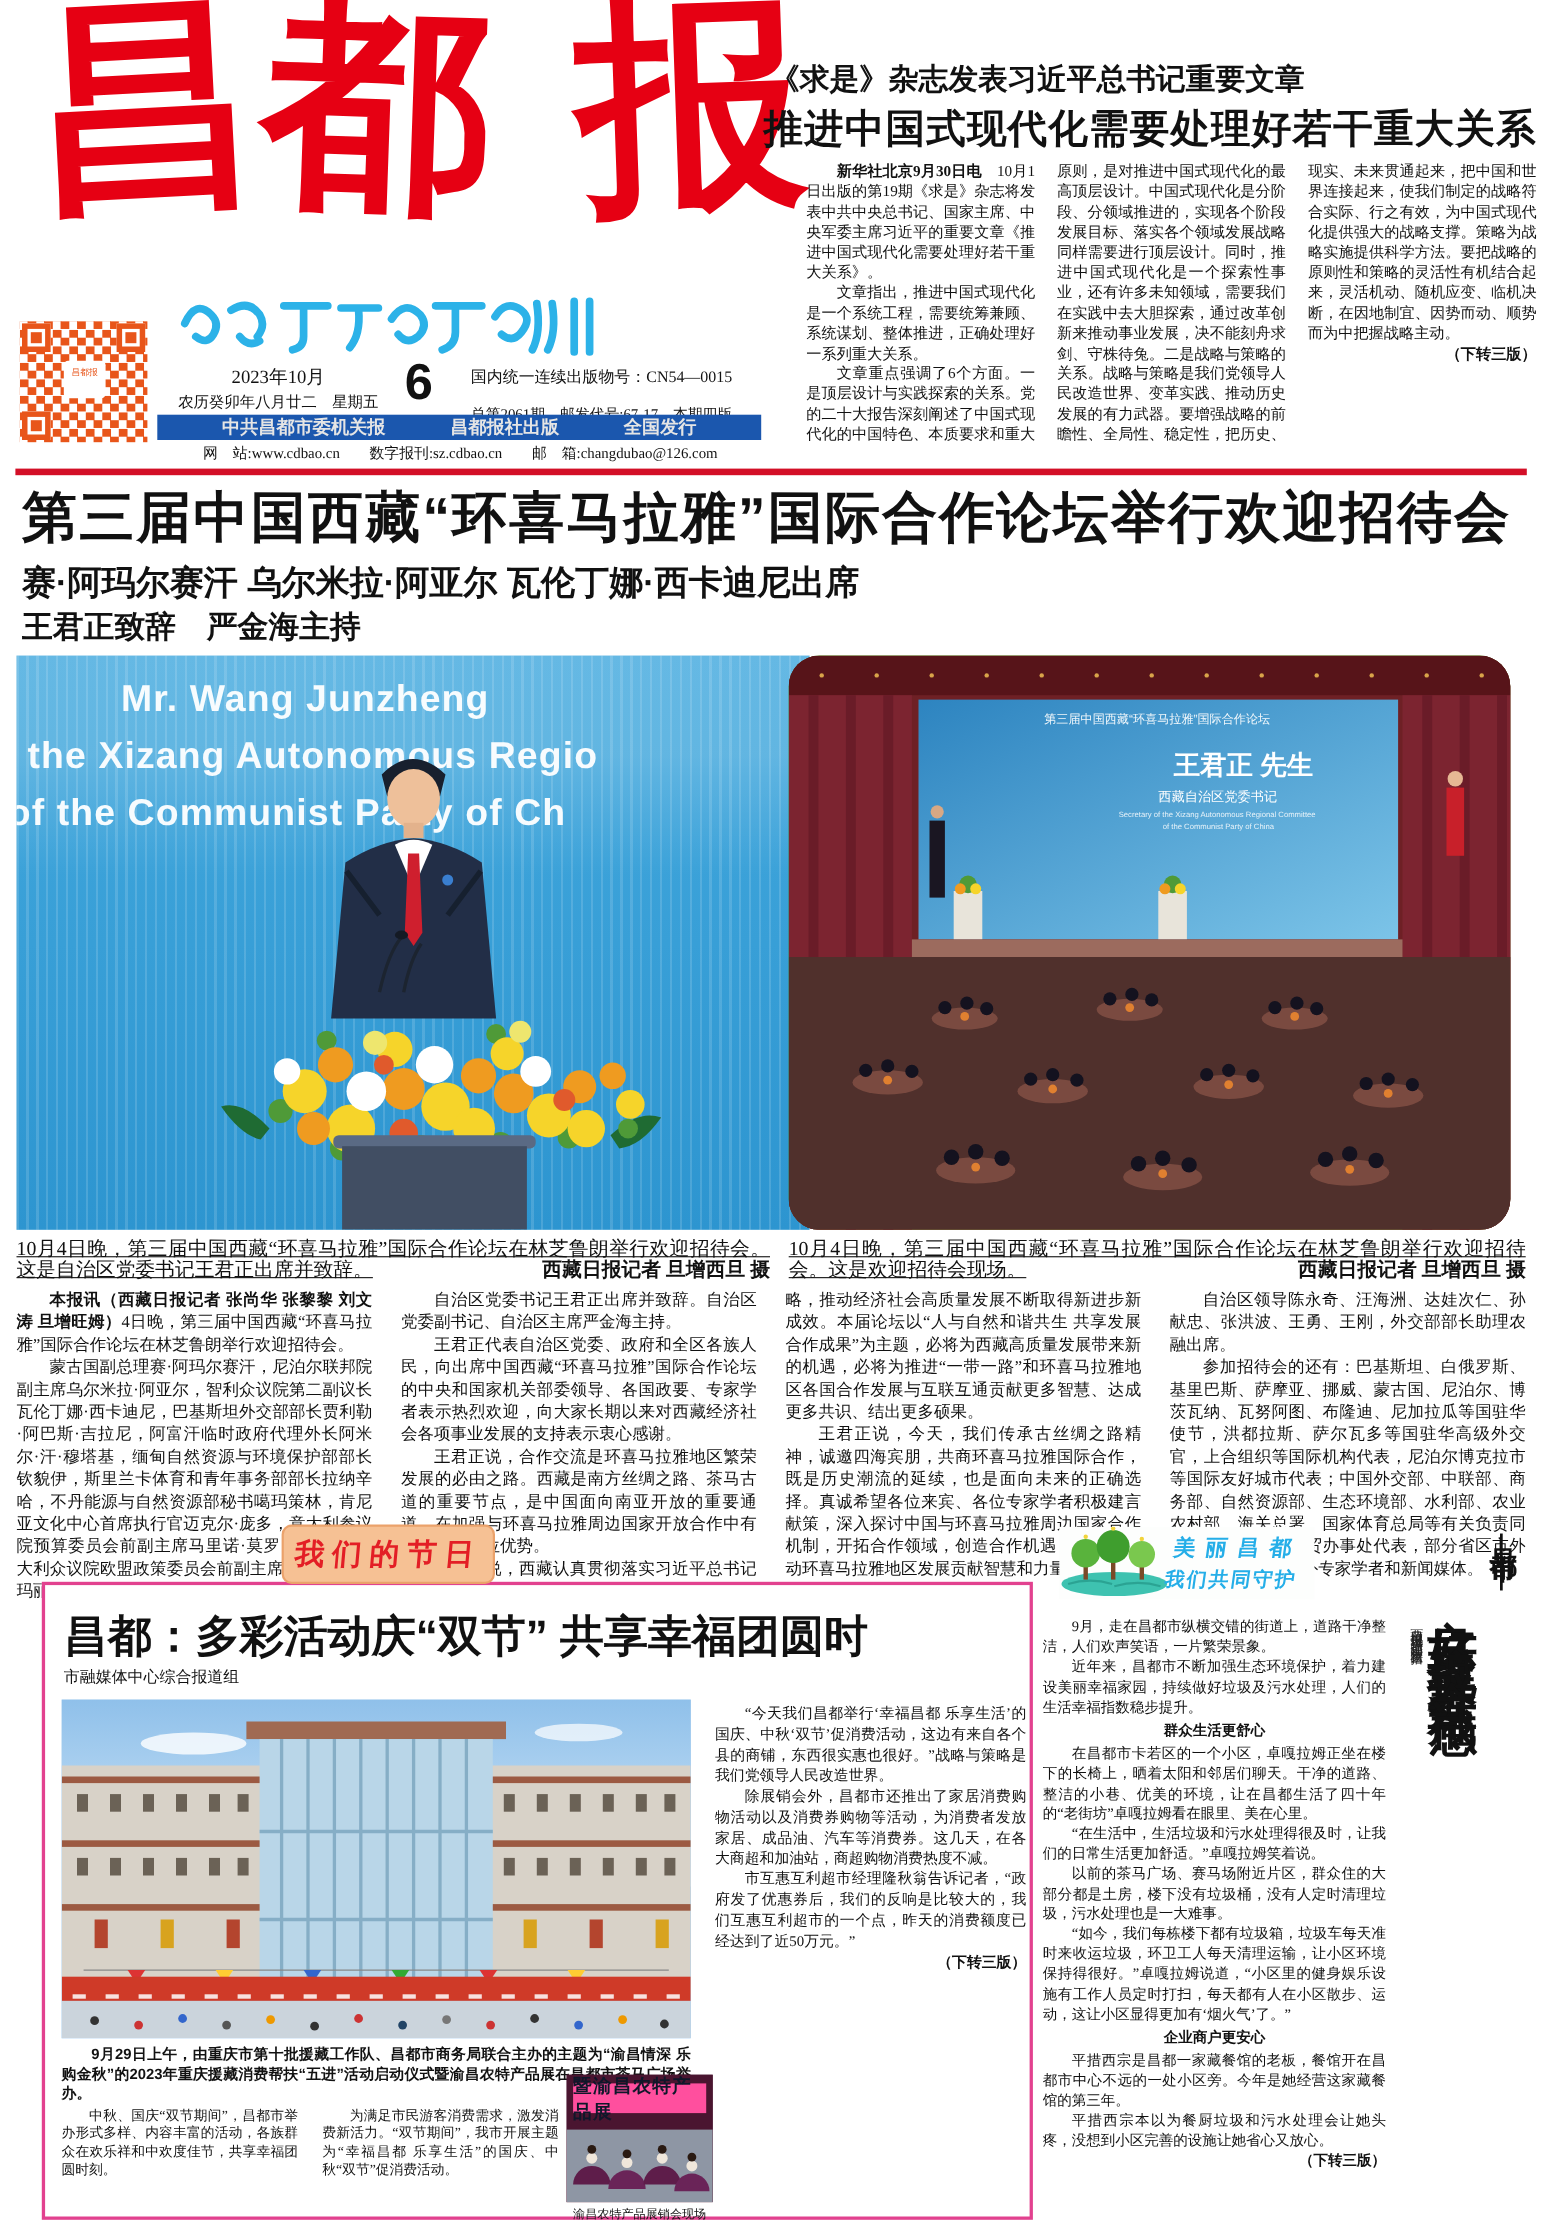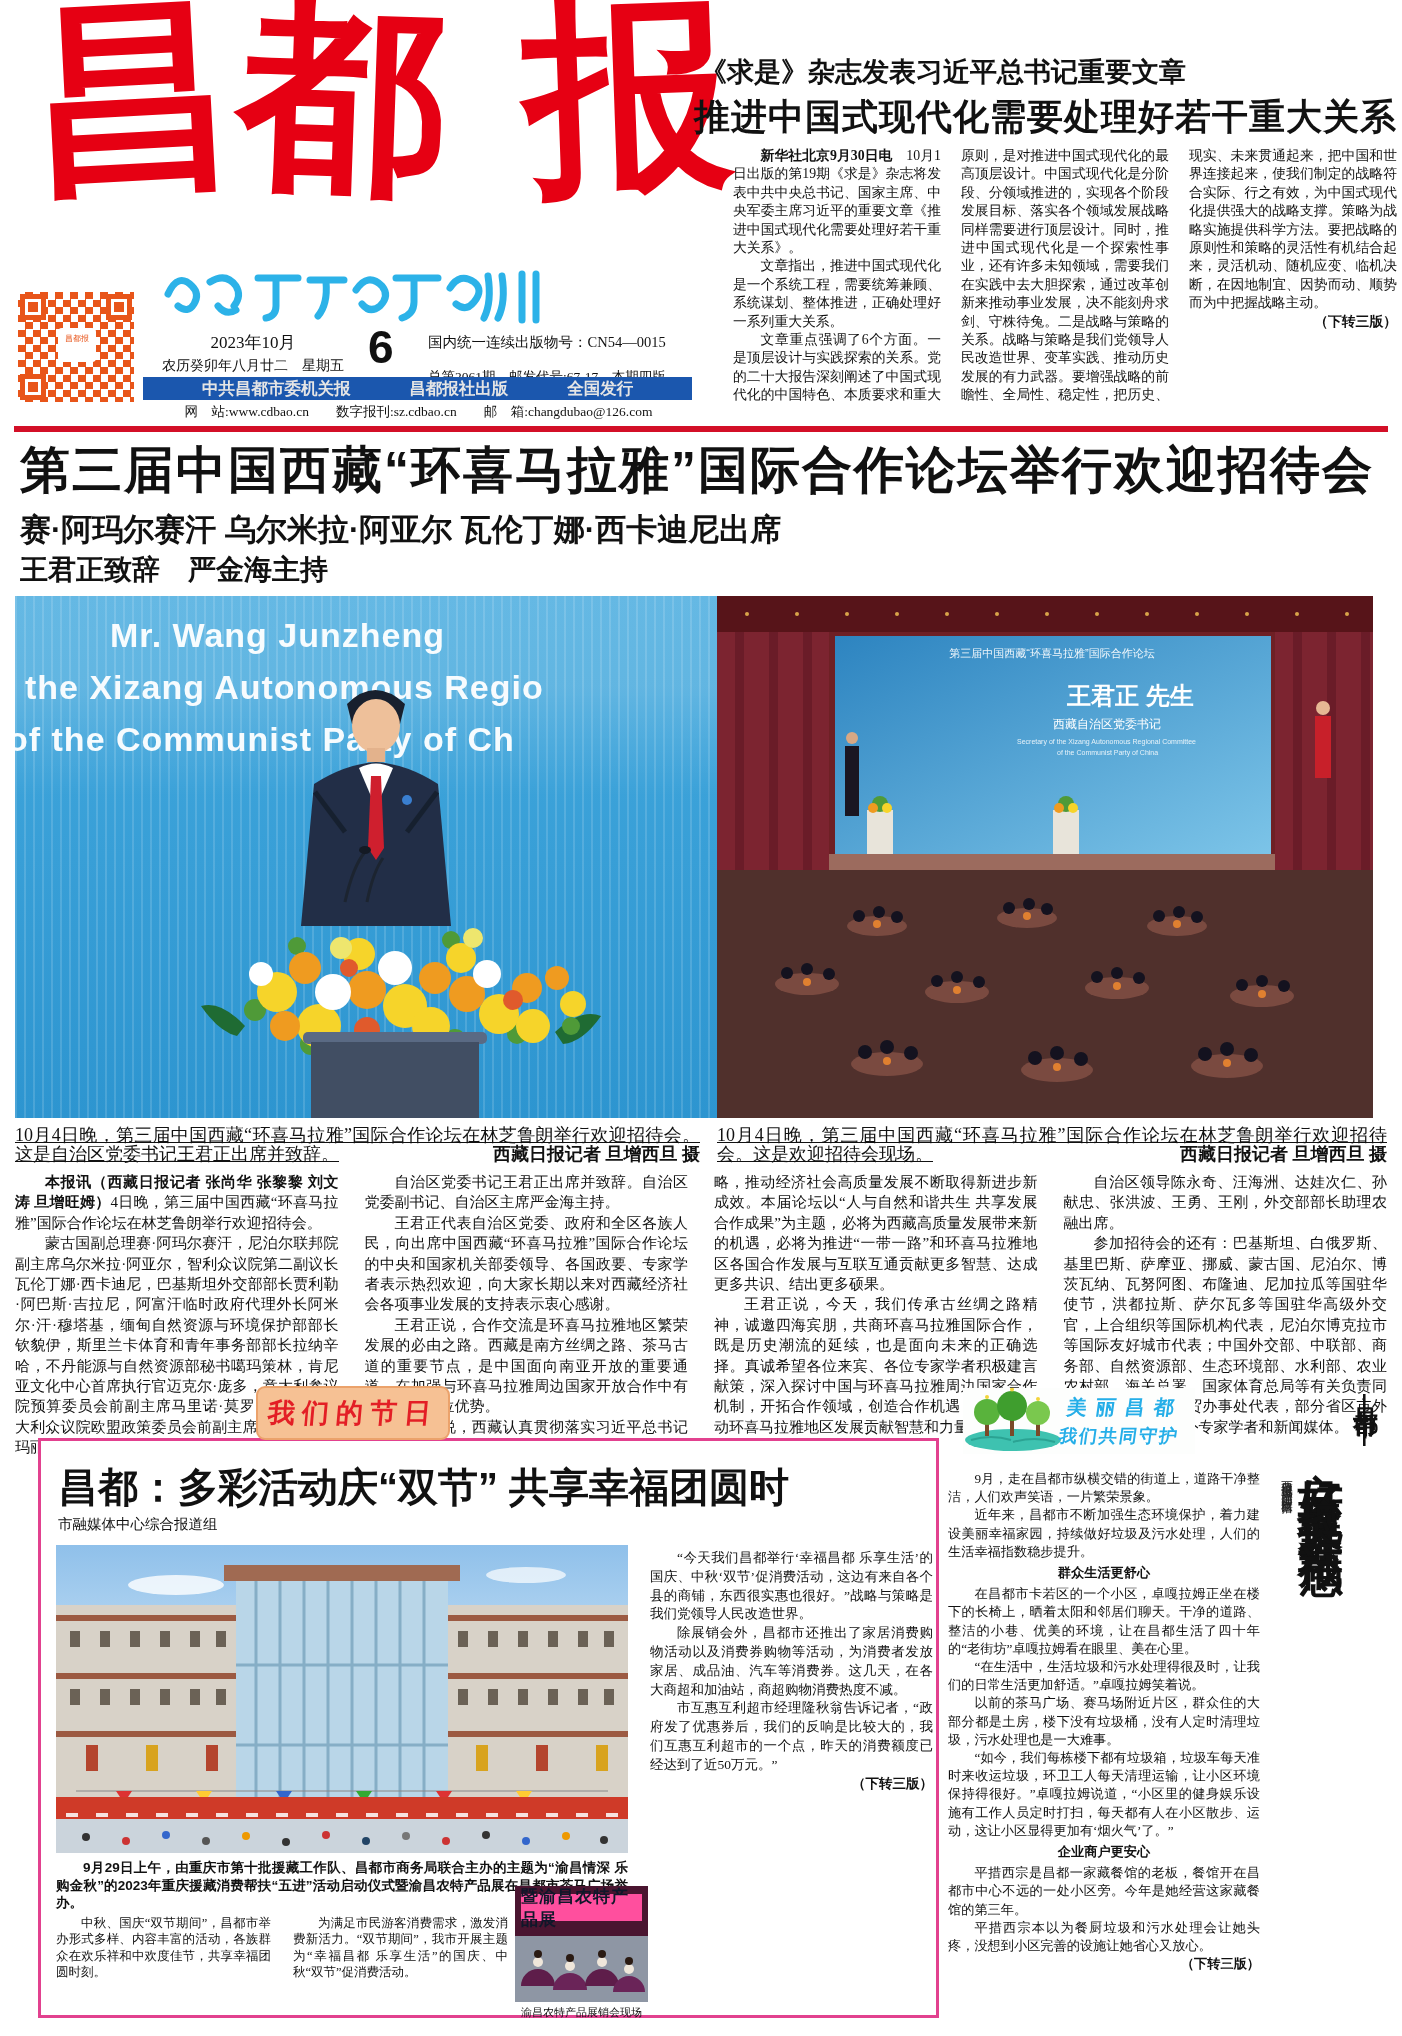--- a/index.html
+++ b/index.html
@@ -40,21 +40,21 @@
           font-size:13.8px;line-height:18.4px;}
   
   #f-headline{left:20px;top:437px;width:1362px;font-size:50px;letter-spacing:2px;}
   #f-deck1{left:20px;top:509px;width:1362px;font-size:31px;}
   #f-deck2{left:20px;top:551px;width:1362px;font-size:28px;}
   .photo{overflow:hidden;}
   #photoL{left:15px;top:596px;width:685px;height:522px;
           background:linear-gradient(180deg,rgba(255,255,255,.18) 90px,rgba(255,255,255,0) 200px),
           repeating-linear-gradient(90deg,rgba(255,255,255,.14) 0 2px,rgba(255,255,255,0) 2px 9px),
           linear-gradient(180deg,#43a9de,#2d95d0);padding-left:36px;}
-  #photoR{left:717px;top:596px;width:656px;height:522px;background:#4d7c0f;}
+  #photoR{left:717px;top:596px;width:656px;height:522px;background:#4d7c0f;border-radius:28px;}
   .pl-txt{position:absolute;color:rgba(255,255,255,.95);font-weight:700;font-size:34px;letter-spacing:1px;white-space:nowrap;}
   .scr-txt{position:absolute;color:#fff;white-space:nowrap;}
   .capt{font-size:18px;line-height:19px;text-align:justify;text-decoration:underline;}
   #capL{left:15px;top:1126px;width:685px;}
   #capR{left:717px;top:1126px;width:670px;}
   .credit{float:right;font-weight:700;}
   #f-body{left:15px;top:1172px;width:1372px;height:304px;column-count:4;column-gap:26px;
           font-size:15px;line-height:20.4px;}
   
   #fest-box{left:38px;top:1438px;width:895px;height:574px;border:3px solid #e2418f;background:#fff;}

